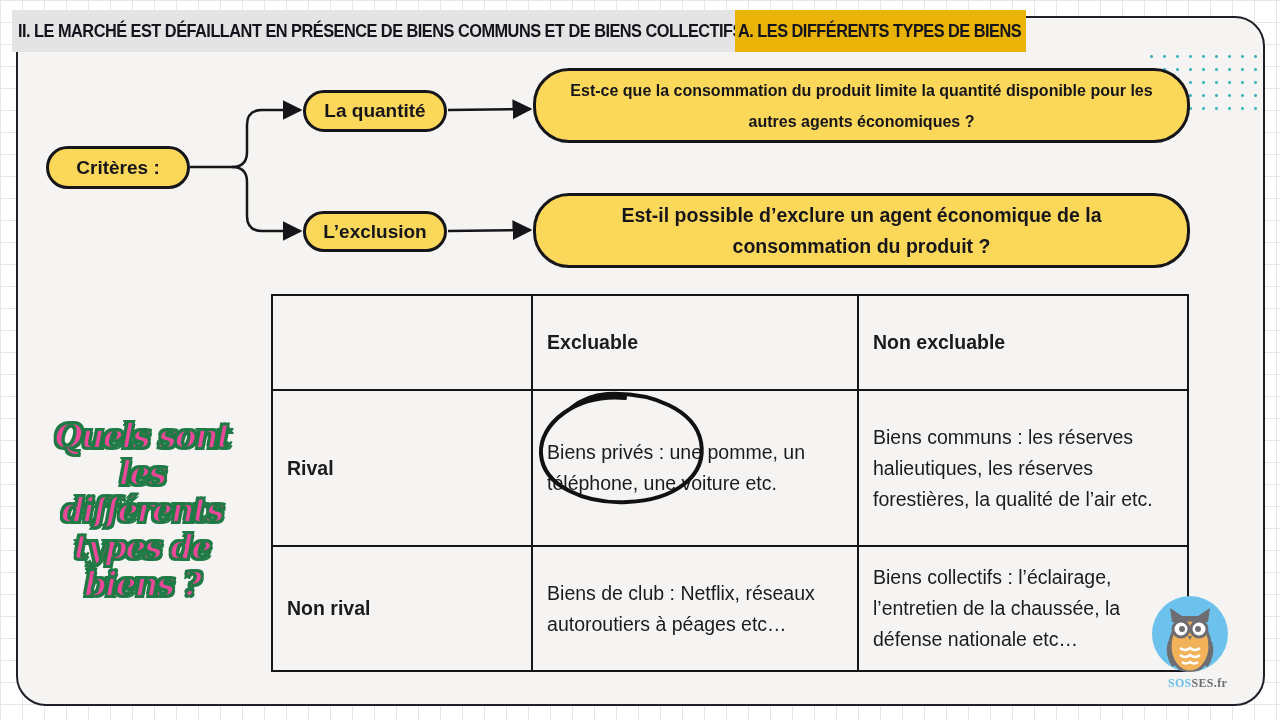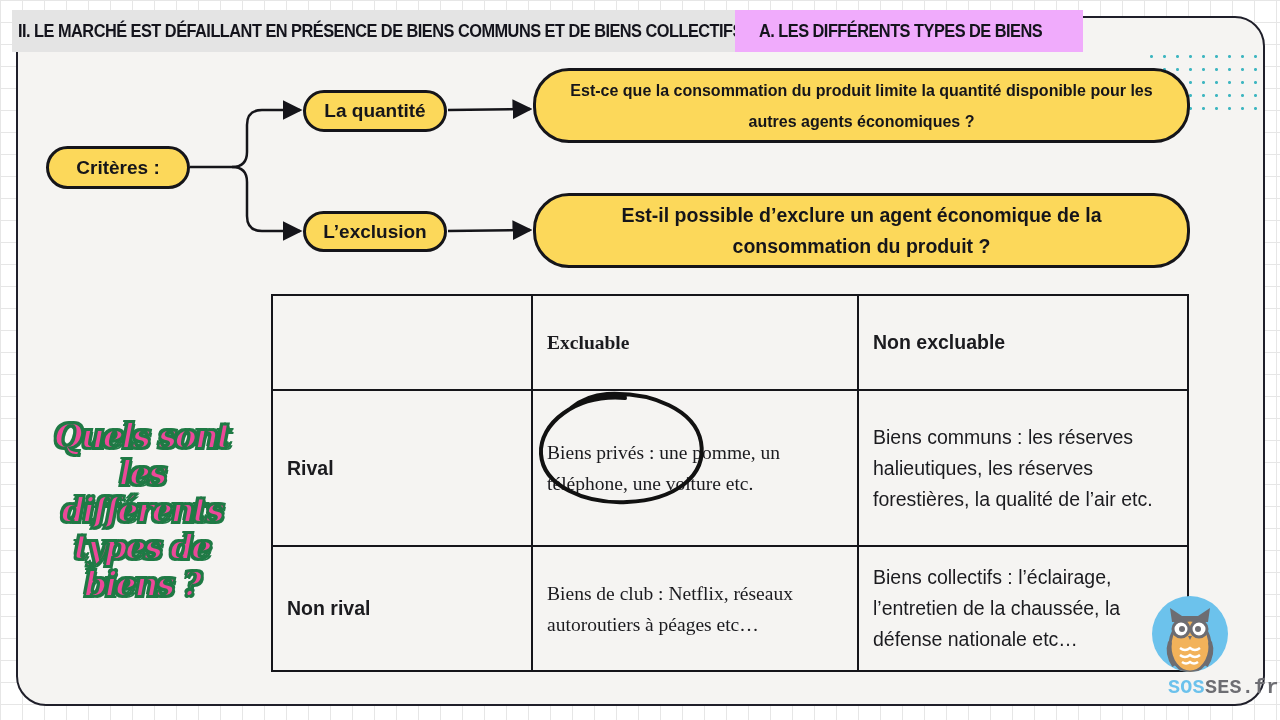--- a/index.html
+++ b/index.html
@@ -17,21 +17,21 @@
     background:#f5f4f2; border:2px solid #1f1f2a; border-radius:30px;
   }
   .hdr {
     position:absolute; top:10px; height:42px; display:flex; align-items:center;
     font-family:"Liberation Sans", sans-serif; font-weight:bold;
     font-size:19px; letter-spacing:-0.6px; color:#14141c;
     transform-origin:left center; white-space:nowrap;
   }
   .hdr-main { left:12px; width:723px; background:#e4e4e4; padding-left:6px; box-sizing:border-box; }
   .hdr-main span { display:inline-block; transform:scaleX(0.86); transform-origin:left center; }
-  .hdr-sub { left:735px; width:348px; background:#f0abfc; padding-left:24px; box-sizing:border-box; }
+  .hdr-sub { left:735px; width:291px; background:#eab308; padding-left:3px; box-sizing:border-box; }
   .hdr-sub span { display:inline-block; transform:scaleX(0.86); transform-origin:left center; }
 
   .dots {
     position:absolute; left:1145px; top:50px; width:115px; height:68px;
     background-image:radial-gradient(circle, #3fb6c1 1.3px, transparent 1.6px);
     background-size:13px 13px;
   }
 
   .pill {
     position:absolute; background:#fcd85a; border:3px solid #15151a; border-radius:22px;
@@ -49,35 +49,35 @@
 
   table.goods {
     position:absolute; left:271px; top:294px; width:918px; height:378px;
     border-collapse:collapse; font-family:"Liberation Sans", sans-serif; color:#1b1b1f;
   }
   table.goods td {
     border:2.5px solid #15151a; vertical-align:middle; padding:0 14px;
     font-size:19.5px; line-height:31px;
   }
   table.goods td.h { font-weight:bold; }
-  .col0 { width:232px; } .col1 { width:298px;font-family:Liberation Serif, serif; } .col2 { width:302px; }
+  .col0 { width:232px; } .col1 { width:298px; } .col2 { width:302px; }
   tr.r0 { height:95px; } tr.r1 { height:156px; } tr.r2 { height:125px; }
 
   .question {
     position:absolute; left:22px; top:418px; width:240px; text-align:center;
     font-family:"DejaVu Serif", serif; font-weight:bold; font-style:italic;
     font-size:33px; line-height:37px; letter-spacing:-2px; color:#ec4899;
     -webkit-text-stroke:2px #1f7a45;
     text-shadow: 0 0 0 #1f7a45, 2px 2px 0 #1f7a45, -2px -2px 0 #1f7a45, 2px -2px 0 #1f7a45, -2px 2px 0 #1f7a45;
   }
 
   .circle-annot { position:absolute; left:535px; top:384px; width:178px; height:124px; pointer-events:none; }
 
   .owl { position:absolute; left:1152px; top:596px; width:76px; height:76px; border-radius:50%; background:#6cc2ec; overflow:hidden; }
-  .logo-text { position:absolute; left:1168px; top:676px; font-family:Liberation Mono, monospace; font-weight:bold; font-size:20px; letter-spacing:0.3px; }
+  .logo-text { position:absolute; left:1168px; top:676px; font-family:Liberation Serif, serif; font-weight:bold; font-size:12px; letter-spacing:0.3px; }
   .logo-sos { color:#6cc2ec; } .logo-ses { color:#6d6d72; }
 </style>
 </head>
 <body>
 
 <div class="board"></div>
 
 <div class="hdr hdr-main">
   <span>II. LE MARCHÉ EST DÉFAILLANT EN PRÉSENCE DE BIENS COMMUNS ET DE BIENS COLLECTIFS</span>
 </div>

